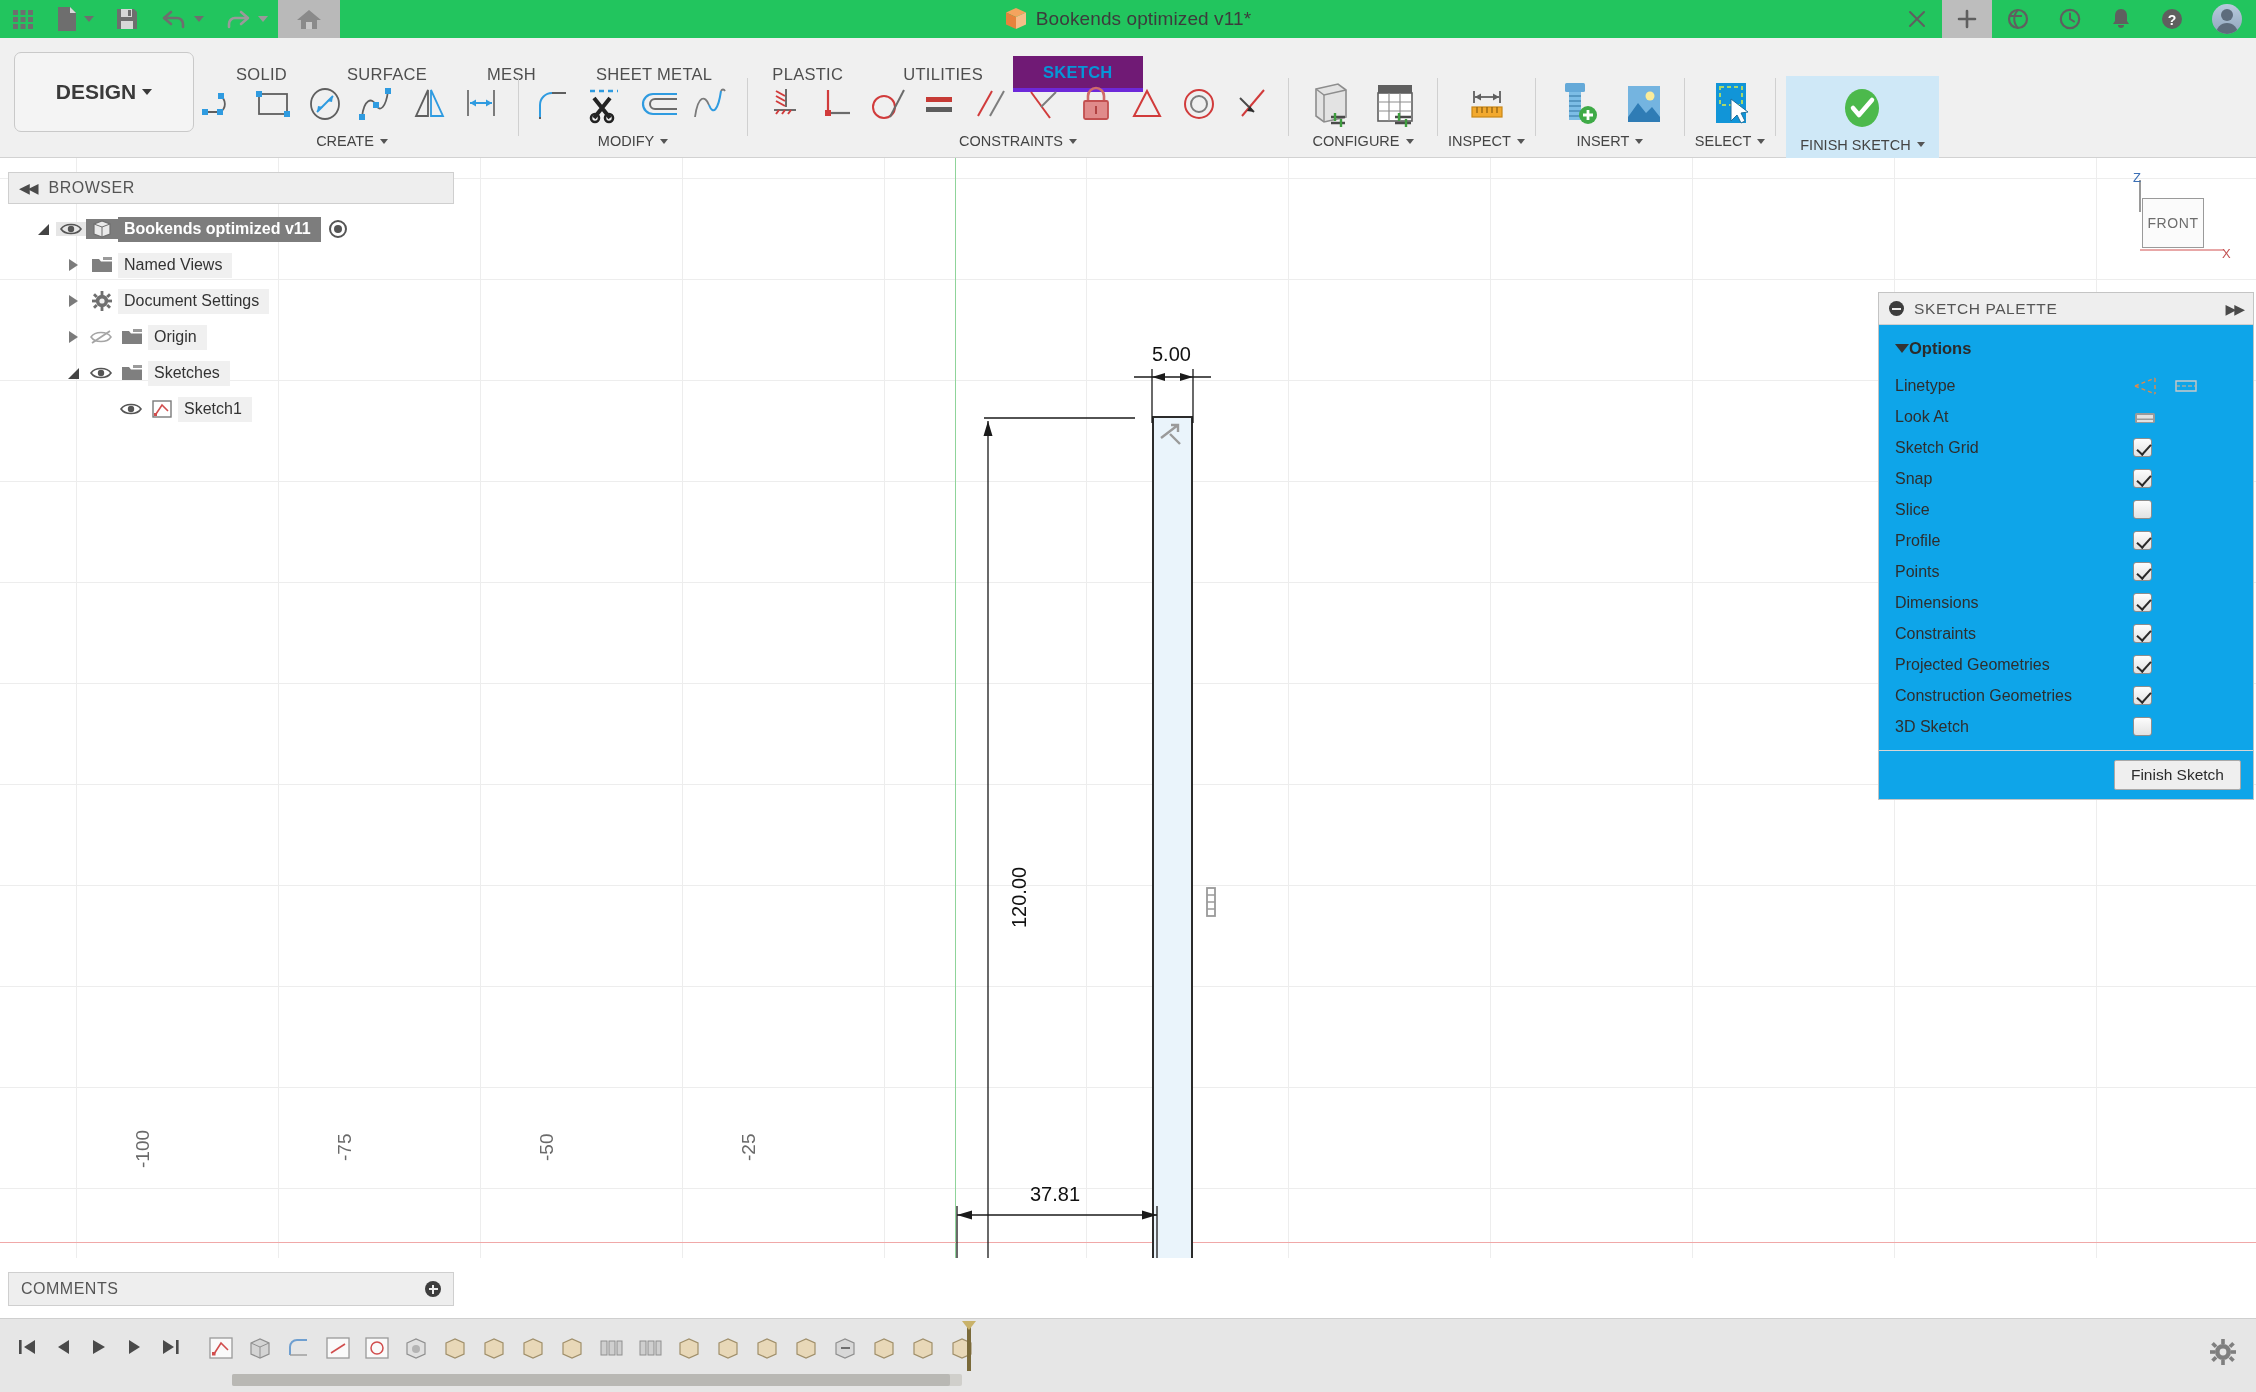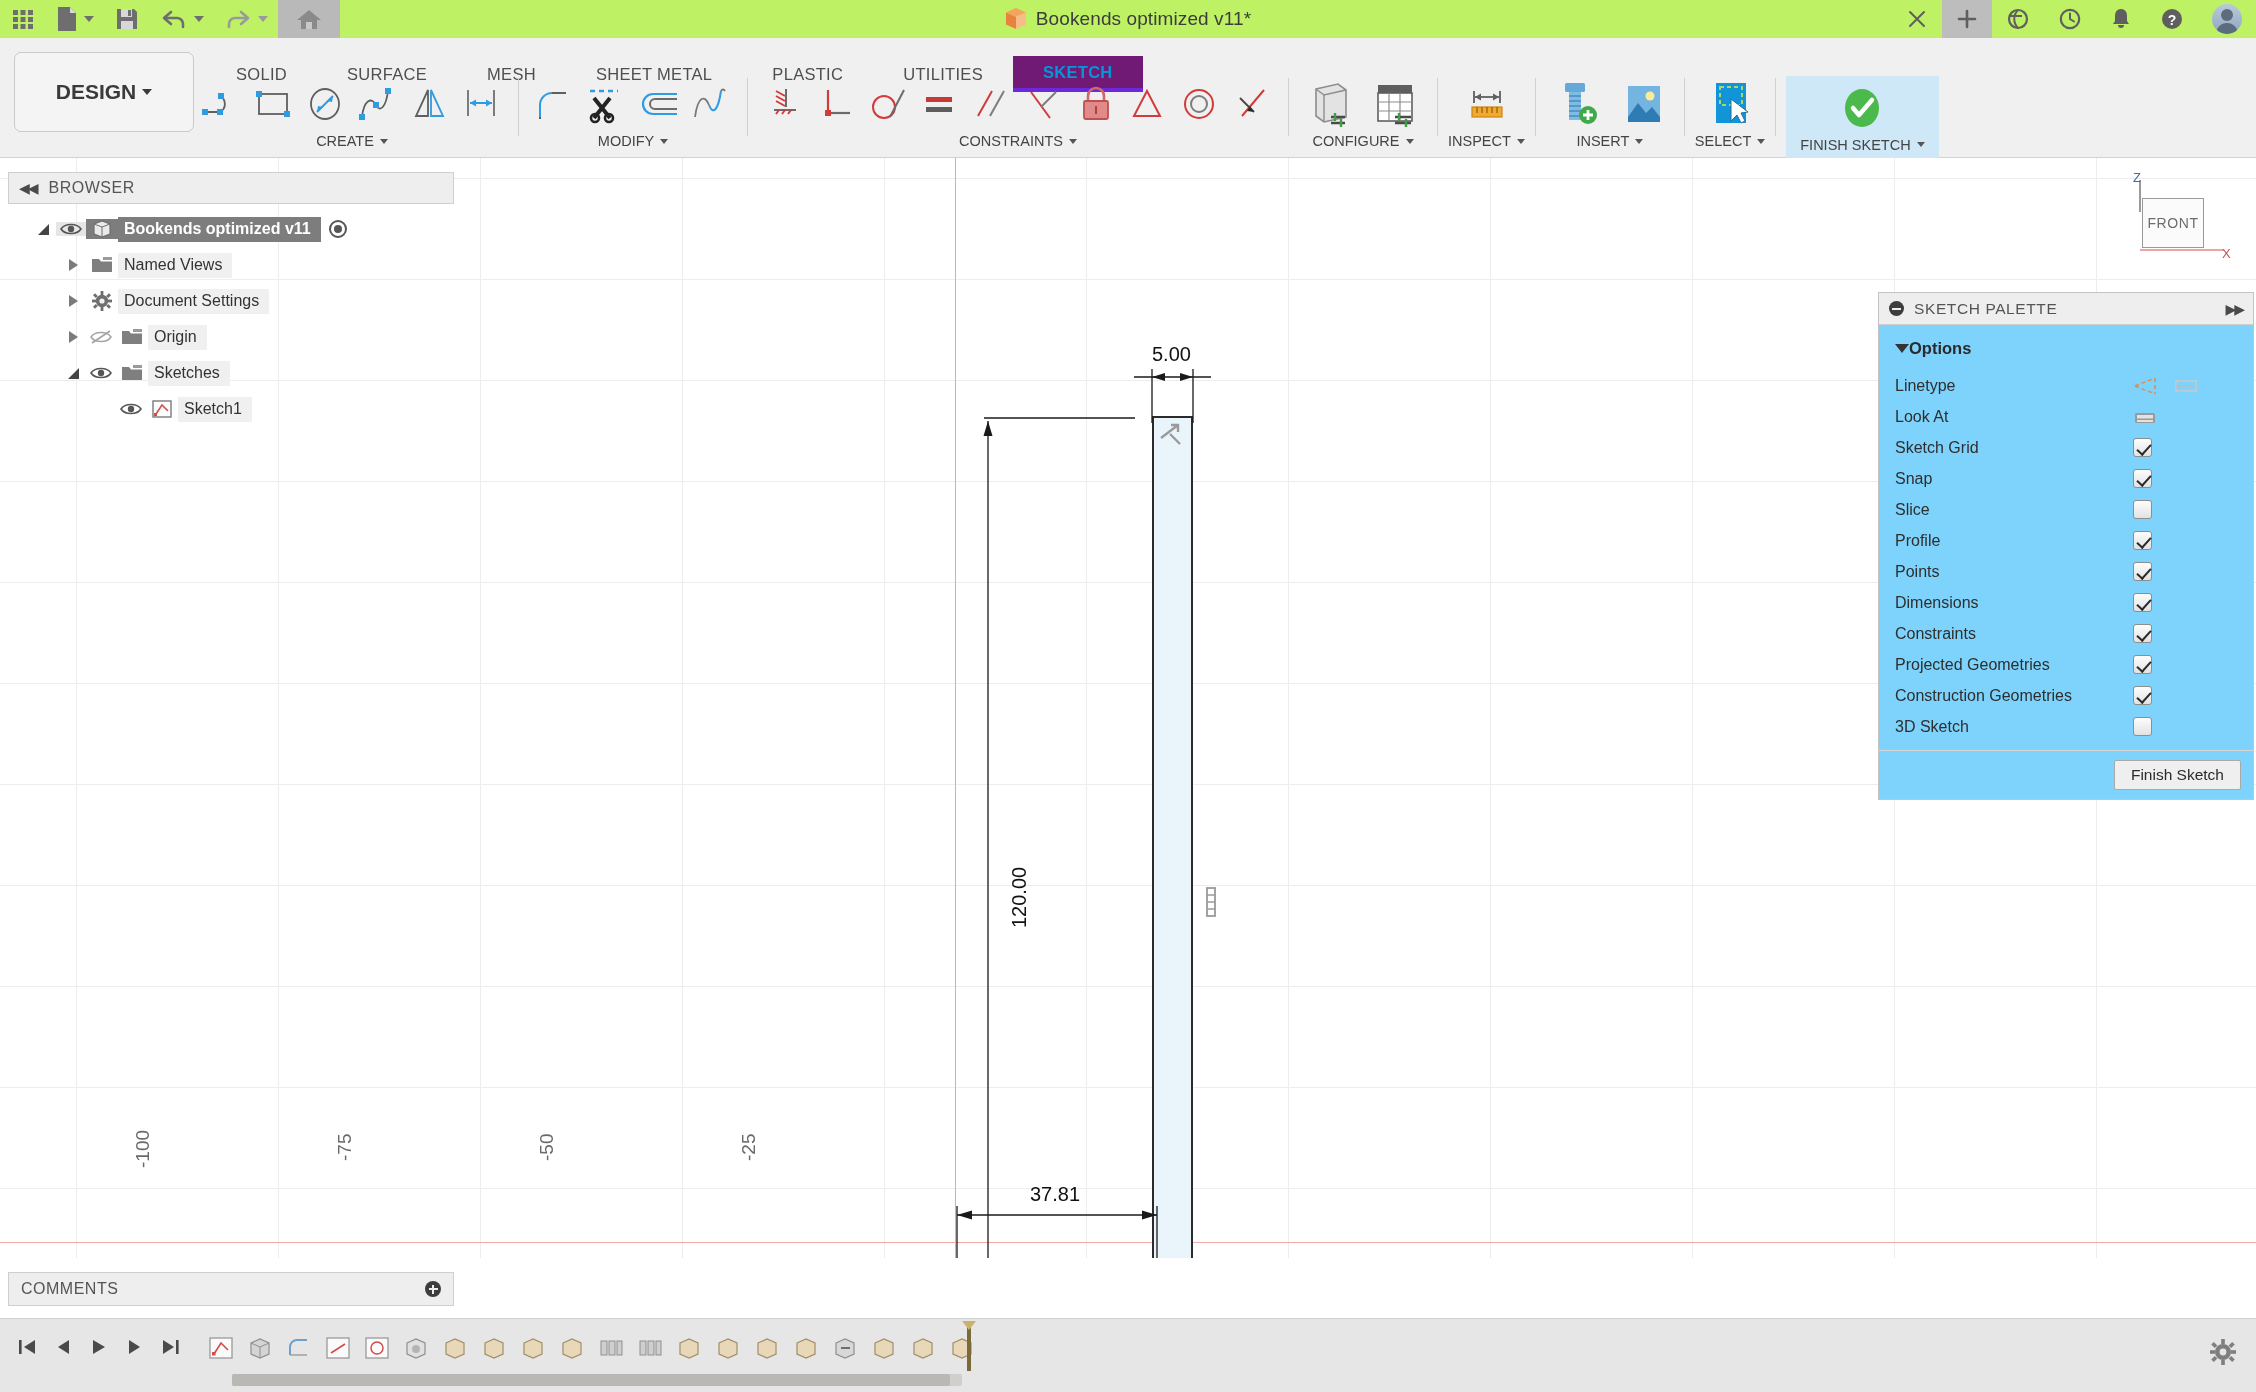--- a/index.html
+++ b/index.html
@@ -7,21 +7,21 @@
     width: 2256px; height: 1392px;
     font-family: "Liberation Sans", sans-serif;
     background: #ffffff;
     overflow: hidden;
   }
   .app { position: relative; width: 2256px; height: 1392px; }
 
   
   .titlebar {
     position: absolute; top: 0; left: 0; width: 2256px; height: 38px;
-    background: #bef264;
+    background: #22c55e;
     display: flex; align-items: center;
   }
   .tb-left { display: flex; align-items: center; height: 38px; }
   .tb-btn {
     height: 38px; display: flex; align-items: center; justify-content: center;
     padding: 0 10px; cursor: default;
   }
   .tb-btn.home { background: #b9b9b9; width: 62px; }
   .caret-sm {
     width: 0; height: 0; border-left: 5px solid transparent;
@@ -160,21 +160,21 @@
   .cube-face {
     position: absolute; left: 18px; top: 26px; width: 62px; height: 50px;
     background: #fbfbfb; border: 1.6px solid #9a9a9a;
     display: flex; align-items: center; justify-content: center;
     font-size: 14px; color: #6d6d6d; letter-spacing: .6px;
   }
 
   
   .palette {
     position: absolute; left: 1878px; top: 292px; width: 376px;
-    background: #7dd3fc; border: 1px solid #c4c4c4;
+    background: #0ea5e9; border: 1px solid #c4c4c4;
   }
   .pal-head {
     height: 32px; background: #eeeeee; border-bottom: 1px solid #cfcfcf;
     display: flex; align-items: center; padding: 0 10px; gap: 10px;
   }
   .pal-head .ttl { font-size: 15.5px; color: #555; letter-spacing: .6px; flex: 1; }
   .minus-circ {
     width: 15px; height: 15px; border-radius: 50%; background: #3d3d3d;
     display: inline-flex; align-items: center; justify-content: center;
   }

